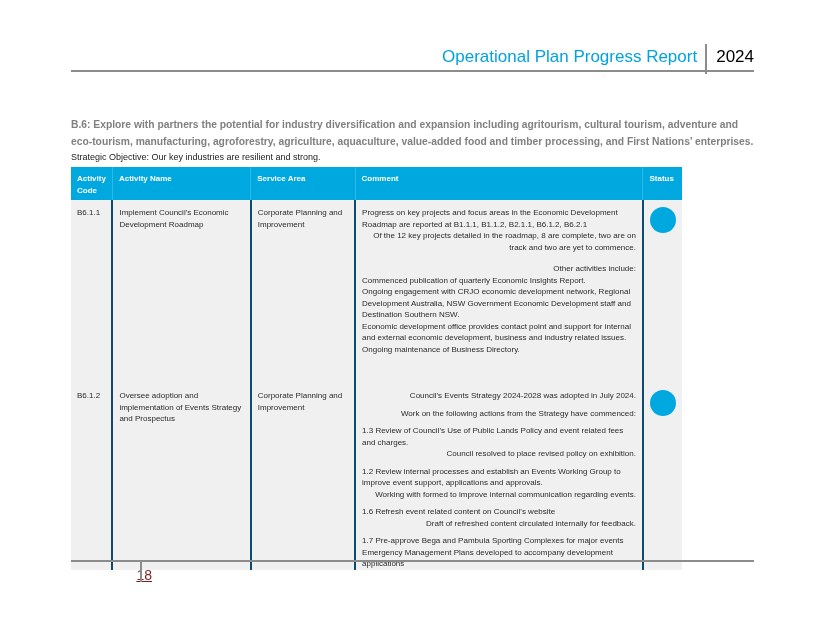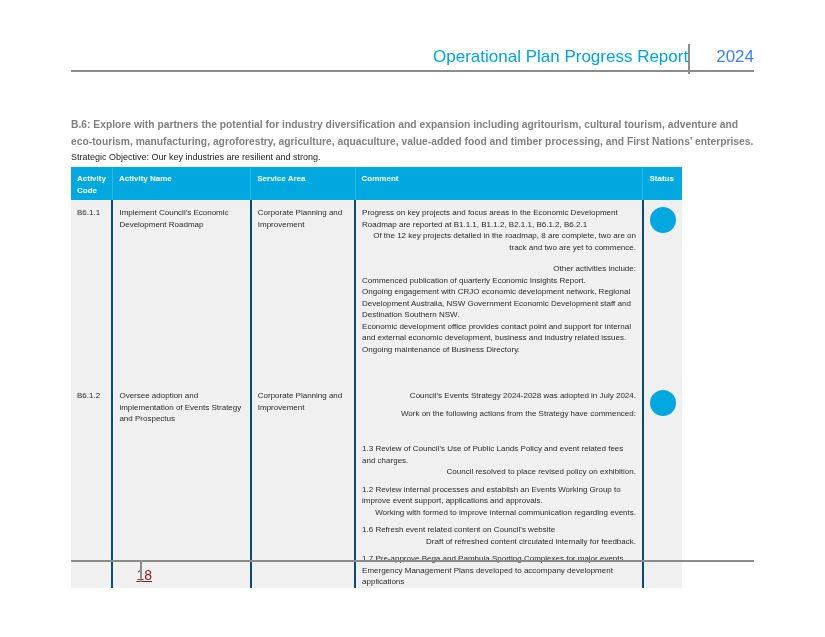--- a/index.html
+++ b/index.html
@@ -8,25 +8,25 @@
 
     .header-bar {
       position: absolute; left: 71px; top: 70px; width: 683px; height: 2px;
       background: #8c8c8c;
     }
     .header-title-wrap {
       position: absolute; right: 71px; top: 44px; height: 28px;
       display: flex; align-items: flex-end;
     }
     .header-title {
-      font-size: 17px; color: #00a3e0; line-height: 22px; padding-bottom: 4px;
+      font-size: 17px; color: #00a3e0; padding-right: 8px; line-height: 22px; padding-bottom: 4px;
     }
     .header-sep { width: 2px; height: 30px; background: #8c8c8c; align-self: flex-end; margin-bottom: -2px; }
     .header-year {
-      font-size: 17px; color: #3b82f6; padding-left: 26px; line-height: 22px; padding-bottom: 4px;
+      font-size: 17px; color: #000000; padding-left: 9px; line-height: 22px; padding-bottom: 4px;
     }
 
     .goal {
       position: absolute; left: 71px; top: 116px; width: 690px;
       font-size: 10.3px; font-weight: bold; color: #808080; line-height: 17px;
     }
     .objective {
       position: absolute; left: 71px; top: 151px; font-size: 9px; color: #222; line-height: 12px;
     }
 
@@ -108,21 +108,21 @@
       <td>
         <div class="status-dot" style="background: rgb(0, 168, 224);"></div>
       </td>
     </tr>
     <tr class="row2">
       <td>B6.1.2</td>
       <td>Oversee adoption and implementation of Events Strategy and Prospectus</td>
       <td>Corporate Planning and Improvement</td>
       <td>
         <div class="para" style="margin-bottom:6px">Council's Events Strategy 2024-2028 was adopted in July 2024.</div>
-        <div class="para" style="margin-bottom:24px">Work on the following actions from the Strategy have commenced:</div>
+        <div class="para" style="margin-bottom:6px">Work on the following actions from the Strategy have commenced:</div>
         <div>1.3 Review of Council's Use of Public Lands Policy and event related fees and charges.</div>
         <div class="para" style="margin-bottom:6px">Council resolved to place revised policy on exhibition.</div>
         <div>1.2 Review internal processes and establish an Events Working Group to improve event support, applications and approvals.</div>
         <div class="para" style="margin-bottom:6px">Working with formed to improve internal communication regarding events.</div>
         <div>1.6 Refresh event related content on Council's website</div>
         <div class="para" style="margin-bottom:6px">Draft of refreshed content circulated internally for feedback.</div>
         <div>1.7 Pre-approve Bega and Pambula Sporting Complexes for major events</div>
         <div>Emergency Management Plans developed to accompany development applications</div>
       </td>
       <td>

